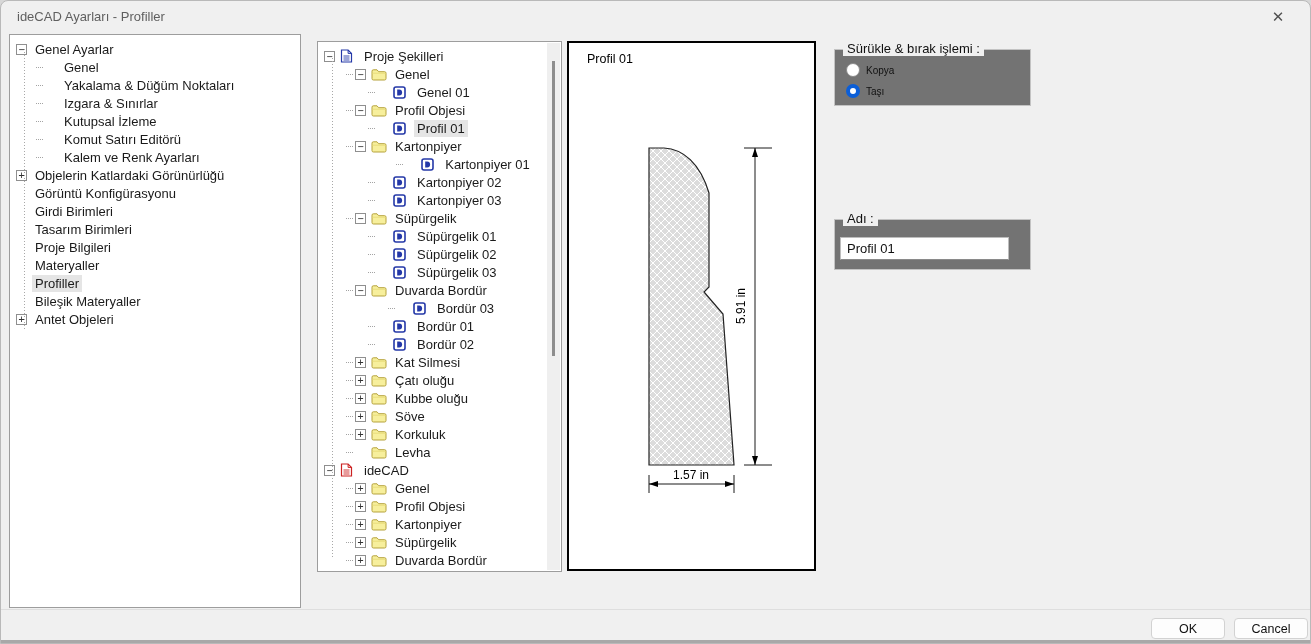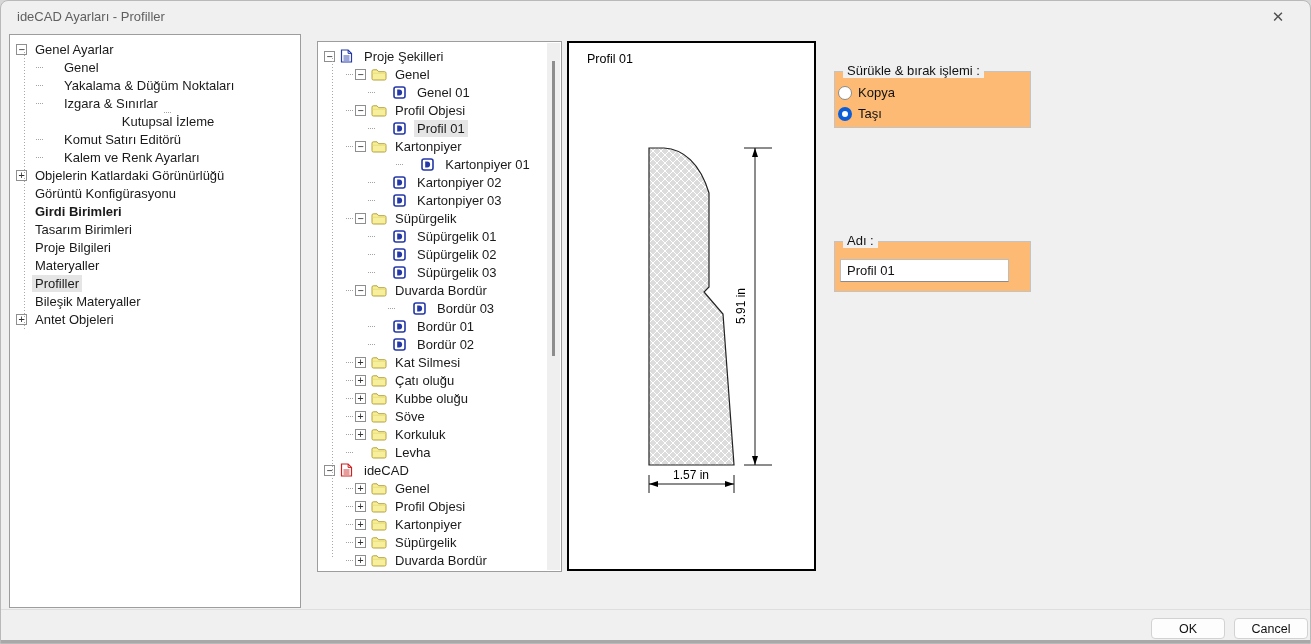--- a/index.html
+++ b/index.html
@@ -32,27 +32,27 @@
   .conn { width:7px; height:1px; border-top:1px dotted #a3a3a3; flex:none; margin-right:2px; }
   .ticon { width:17px; height:14px; flex:none; margin-right:4px; display:flex; align-items:center; }
   .tlabel { padding:1px 3px; }
   .sel .tlabel { background:#e5e5e5; }
   .vguide { position:absolute; width:1px;
     background-image:repeating-linear-gradient(to bottom,#a8a8a8 0 1px,transparent 1px 3px); }
   
   .scroll-track { position:absolute; right:1px; top:1px; bottom:1px; width:13px; background:#efefef; }
   .scroll-thumb { position:absolute; left:5px; top:18px; width:3px; height:295px; background:#8d8d8d; }
   
-  .group { position:absolute; border:1px solid #c3c3c3; background:#fdba74;margin-top:22px; }
+  .group { position:absolute; border:1px solid #c3c3c3; background:#737373; }
   .group-label { position:absolute; top:-9px; left:8px; background:#f0f0f0;
     padding:0 4px; font-size:13px; color:#111; }
   #group-dragdrop { left:833px; top:48px;  width:197px; height:57px; }
   #group-library  { left:833px; top:123px; width:197px; height:77px; }
   #group-name     { left:833px; top:218px; width:197px; height:51px; }
-  .radio-row { position:absolute; left:3px; display:flex; align-items:center; font-size:13px; color:#111; }
+  .radio-row { position:absolute; left:11px; display:flex; align-items:center; font-size:10px; color:#111; }
   .radio { width:14px; height:14px; border-radius:50%; background:#fff;
     border:1px solid #8b8b8b; margin-right:6px; flex:none; }
   .radio.checked { border:4px solid #0b5ed7; }
   .win-btn { position:absolute; background:#fdfdfd; border:1px solid #d2d2d2; border-radius:4px;
     font-size:12.5px; color:#111; display:flex; align-items:center; justify-content:center;
     font-family:"Liberation Sans", sans-serif; }
   .name-input { position:absolute; left:5px; top:17px; width:169px; height:23px;
     border:1px solid #bdbdbd; border-bottom-color:#8a8a8a; background:#fff;
     font-size:13px; padding:0 6px; font-family:"Liberation Sans", sans-serif; color:#111; }
   
@@ -86,21 +86,21 @@
       <div class="trow" style="padding-left: 26px;">
         <span class="conn"></span>
         <span class="exp-spacer"></span>
         <span class="tlabel">Yakalama &amp; Düğüm Noktaları</span>
       </div>
       <div class="trow" style="padding-left: 26px;">
         <span class="conn"></span>
         <span class="exp-spacer"></span>
         <span class="tlabel">Izgara &amp; Sınırlar</span>
       </div>
-      <div class="trow" style="padding-left: 26px; flex-direction: column;">
+      <div class="trow" style="padding-left: 26px;">
         <span class="conn"></span>
         <span class="exp-spacer"></span>
         <span class="tlabel">Kutupsal İzleme</span>
       </div>
       <div class="trow" style="padding-left: 26px;">
         <span class="conn"></span>
         <span class="exp-spacer"></span>
         <span class="tlabel">Komut Satırı Editörü</span>
       </div>
       <div class="trow" style="padding-left: 26px;">
@@ -109,21 +109,21 @@
         <span class="tlabel">Kalem ve Renk Ayarları</span>
       </div>
       <div class="trow" style="padding-left: 6px;">
         <span class="exp">+</span>
         <span class="tlabel">Objelerin Katlardaki Görünürlüğü</span>
       </div>
       <div class="trow" style="padding-left: 6px;">
         <span class="exp-spacer"></span>
         <span class="tlabel">Görüntü Konfigürasyonu</span>
       </div>
-      <div class="trow" style="padding-left: 6px; font-weight: bold;">
+      <div class="trow" style="padding-left: 6px;">
         <span class="exp-spacer"></span>
         <span class="tlabel">Girdi Birimleri</span>
       </div>
       <div class="trow" style="padding-left: 6px;">
         <span class="exp-spacer"></span>
         <span class="tlabel">Tasarım Birimleri</span>
       </div>
       <div class="trow" style="padding-left: 6px;">
         <span class="exp-spacer"></span>
         <span class="tlabel">Proje Bilgileri</span>

